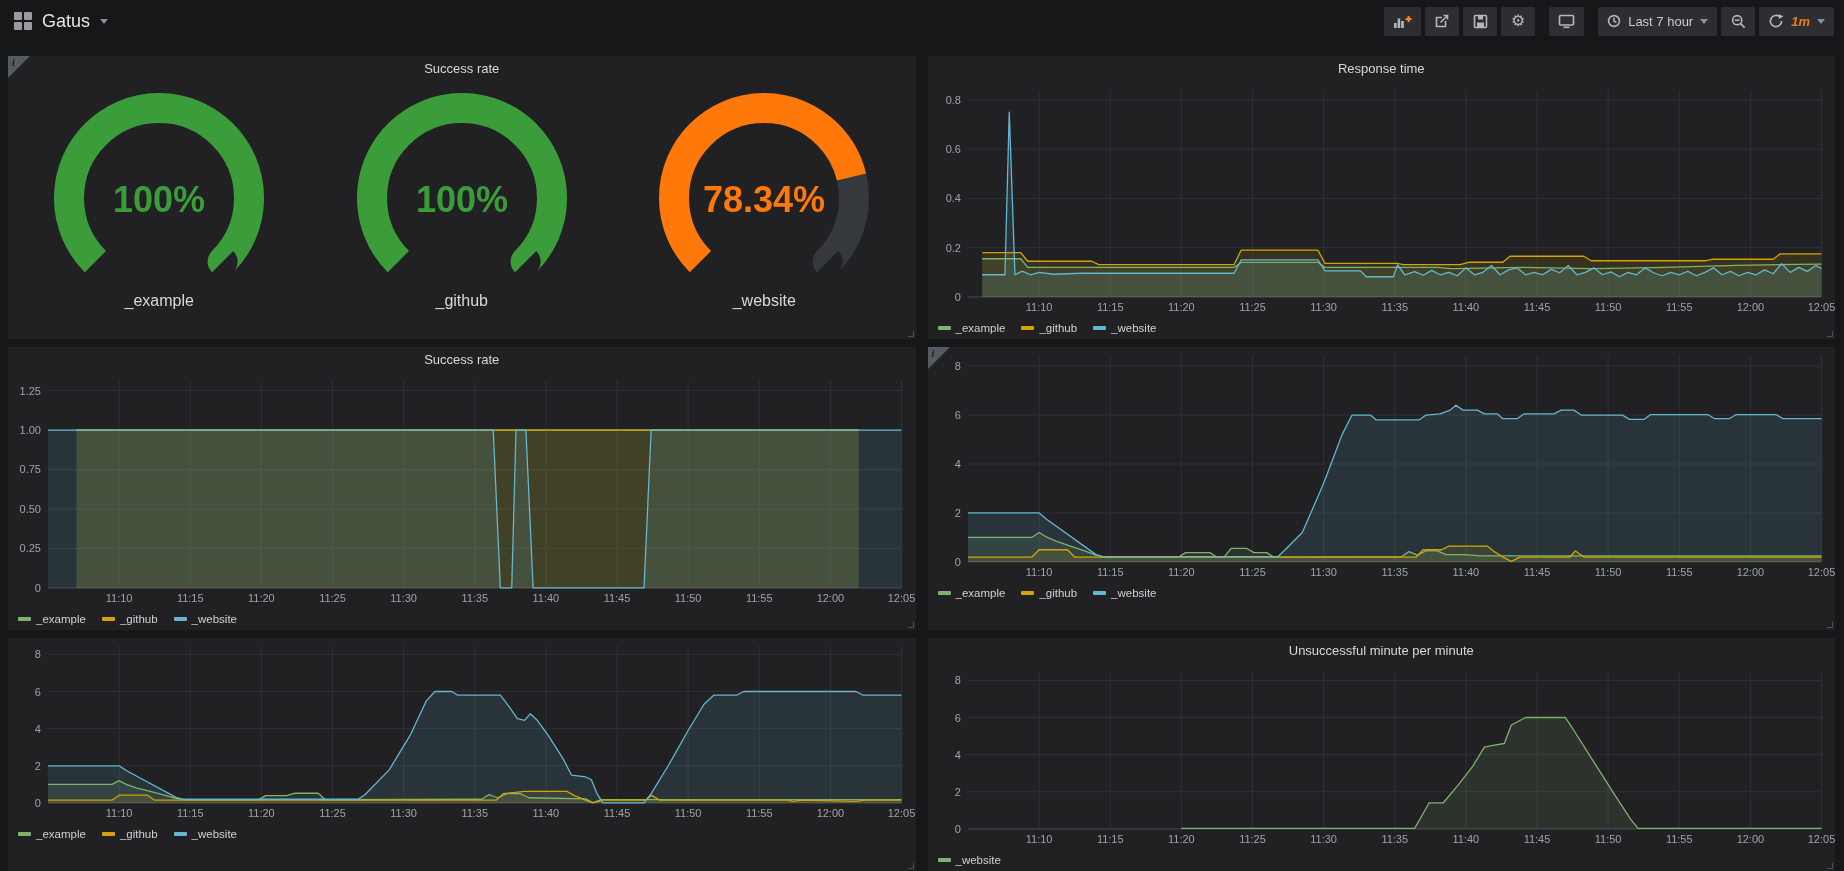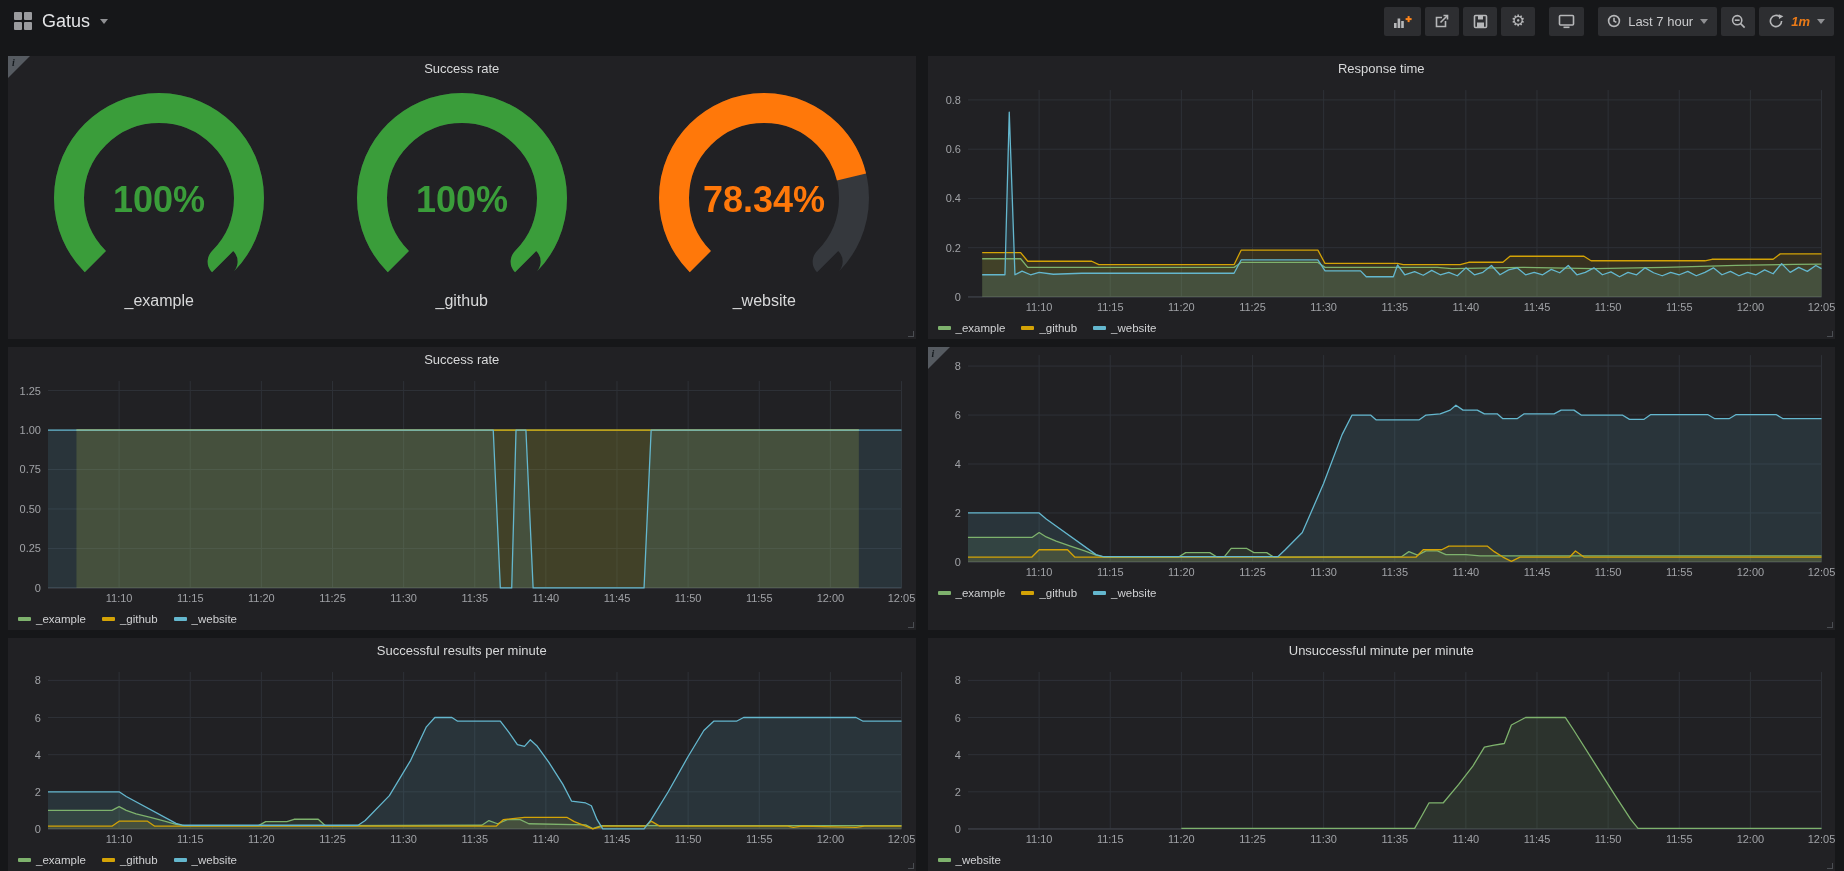--- a/index.html
+++ b/index.html
@@ -347,21 +347,20 @@
         </span>
         <span class="legend-item">
           <span class="legend-swatch" style="background: rgb(100, 183, 206);"></span>
           <span>_website</span>
         </span>
       </div>
     <div class="resize-h"></div>
   </div>
 
   <div class="panel">
-    <div class="panel-title">Successful results per minute</div>
     <svg class="chart chart-short" viewBox="0 0 908 185">
         <line x1="111.16666666666666" y1="8" x2="111.16666666666666" y2="165" stroke="#2e3137" stroke-width="1"></line>
         <text x="111.16666666666666" y="179" text-anchor="middle" fill="#a0a2a6" font-size="11">11:10</text>
         <line x1="182.33333333333331" y1="8" x2="182.33333333333331" y2="165" stroke="#2e3137" stroke-width="1"></line>
         <text x="182.33333333333331" y="179" text-anchor="middle" fill="#a0a2a6" font-size="11">11:15</text>
         <line x1="253.5" y1="8" x2="253.5" y2="165" stroke="#2e3137" stroke-width="1"></line>
         <text x="253.5" y="179" text-anchor="middle" fill="#a0a2a6" font-size="11">11:20</text>
         <line x1="324.66666666666663" y1="8" x2="324.66666666666663" y2="165" stroke="#2e3137" stroke-width="1"></line>
         <text x="324.66666666666663" y="179" text-anchor="middle" fill="#a0a2a6" font-size="11">11:25</text>
         <line x1="395.83333333333337" y1="8" x2="395.83333333333337" y2="165" stroke="#2e3137" stroke-width="1"></line>

